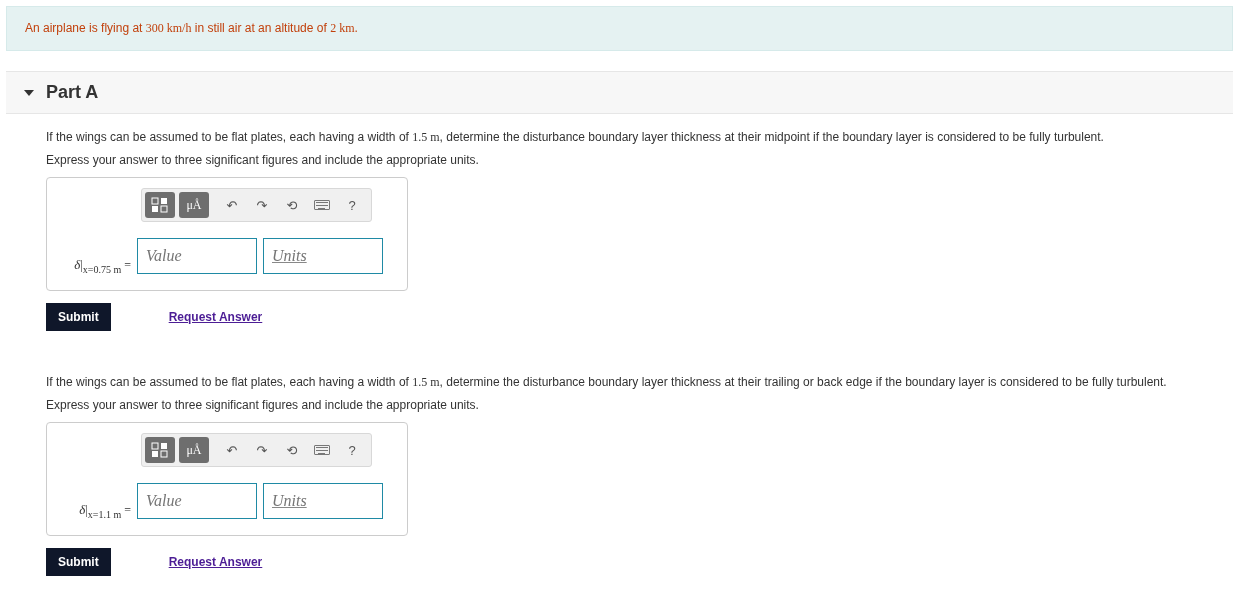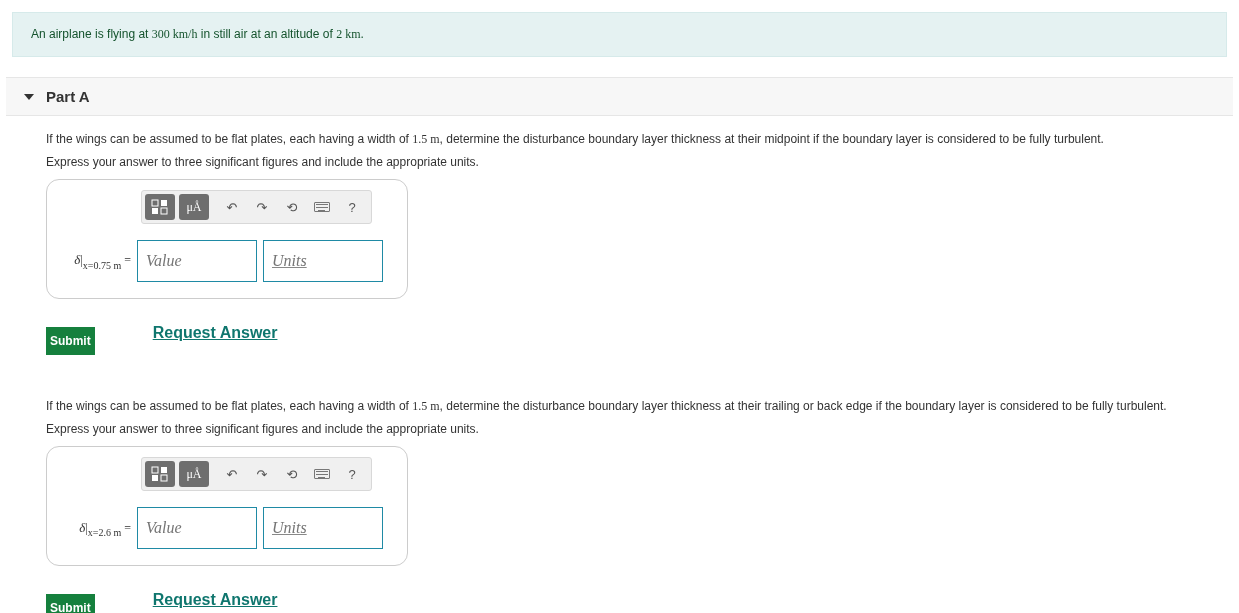--- a/index.html
+++ b/index.html
@@ -3,58 +3,58 @@
 <meta charset="utf-8">
 <style>
   * { box-sizing: border-box; margin: 0; padding: 0; }
   body { font-family: Arial, Helvetica, sans-serif; font-size: 12px; color: #333; background: #fff; }
 
   
   .intro {
     background: #e5f2f2;
     border: 1px solid #d6eaea;
     padding: 14px 18px;
-    margin: 12px;
-    font-size: 12px;
-    color: #14532d;
+    margin: 6px;
+    font-size: 12px;
+    color: #c2410c;
   }
   .mathrm { font-family: "Times New Roman", serif; }
 
   
   .part {
     margin: 20px 6px 0 6px;
   }
   .part-header {
     background: #f7f7f7;
     border-top: 1px solid #e6e6e6;
     border-bottom: 1px solid #e6e6e6;
     padding: 10px 18px;
     display: flex;
     align-items: center;
     gap: 12px;
     font-weight: bold;
-    font-size: 15px;
+    font-size: 18px;
   }
   .caret-icon {
     display: inline-block;
     width: 0; height: 0;
     border-left: 5px solid transparent;
     border-right: 5px solid transparent;
     border-top: 6px solid #333;
   }
   .part-body {
     padding: 14px 40px 8px 40px;
   }
   .question-text { margin-bottom: 6px; line-height: 1.6; }
   .instruction { font-weight: normal; margin-bottom: 10px; }
 
   
   .answer-box {
     border: 1px solid #ccc;
-    border-radius: 13px;
+    border-radius: 4px;
     padding: 10px 12px 16px 12px;
     width: 362px;
   }
   .toolbar {
     margin-left: 82px;
     display: inline-flex;
     align-items: center;
     gap: 2px;
     background: #f0f0f0;
     border: 1px solid #d8d8d8;
@@ -77,59 +77,58 @@
     background: #6e6e6e;
     color: #fff;
     width: 30px;
   }
   .tb-btn.dark svg { display: block; }
   .tb-btn + .tb-btn { margin-left: 2px; }
   .tb-sep { width: 6px; }
 
   .input-row {
     display: flex;
-    align-items: center;
+    align-items: flex-end;
     gap: 6px;
     margin-top: 16px;
   }
   .input-row .lhs {
     font-family: "Times New Roman", serif;
     font-size: 12px;
     white-space: nowrap;
     min-width: 72px;
     text-align: right;
   }
   .lhs .delta { font-style: italic; font-size: 13px; }
   .lhs .sub { font-size: 10px; vertical-align: sub; position: relative; top: 1px; }
   .ans-input {
     border: 1px solid #1f8aa5;
-    height: 42px;
+    height: 36px;
     padding: 0 8px;
     font-family: "Times New Roman", serif;
     font-style: italic;
     font-size: 16px;
     color: #888;
   }
   .val-input { width: 120px; }
   .unit-input { width: 120px; text-decoration: underline; }
 
   .actions { margin-top: 12px; display: flex; align-items: center; gap: 14px; }
   .submit-btn {
-    background: #15803d;
+    background: #0f172a;
     color: #fff;
     border: none;
-    padding: 7px 4px;
+    padding: 7px 12px;
     font-size: 12px;
     font-weight: bold;
     cursor: pointer;
-    margin-top: 16px;
   }
   .req-link {
-    color: #0f766e;
-    font-size: 16px;
+    color: #4c1d95;
+    font-size: 12px;
     font-weight: bold;
     text-decoration: underline;
     cursor: pointer;
     padding-left: 44px;
   }
 
   
   .kbd-rect {
     width: 16px; height: 10px;
     border: 1px solid #777;
@@ -224,21 +223,21 @@
         <span class="tb-btn">↷</span>
         <span class="tb-btn">⟲</span>
         <span class="tb-btn">
             <span class="kbd-rect"></span>
           </span>
         <span class="tb-btn">?</span>
       </div>
 
       <div class="input-row">
         <span class="lhs">
-          <span class="delta">δ</span>|<span class="sub">x=2.6 m</span>&nbsp;=
+          <span class="delta">δ</span>|<span class="sub">x=1.1 m</span>&nbsp;=
         </span>
         <input class="ans-input val-input" placeholder="Value" style="">
         <input class="ans-input unit-input" placeholder="Units" style="">
       </div>
     </div>
 
     <div class="actions">
       <button class="submit-btn">Submit</button>
       <a class="req-link">Request Answer</a>
     </div>

